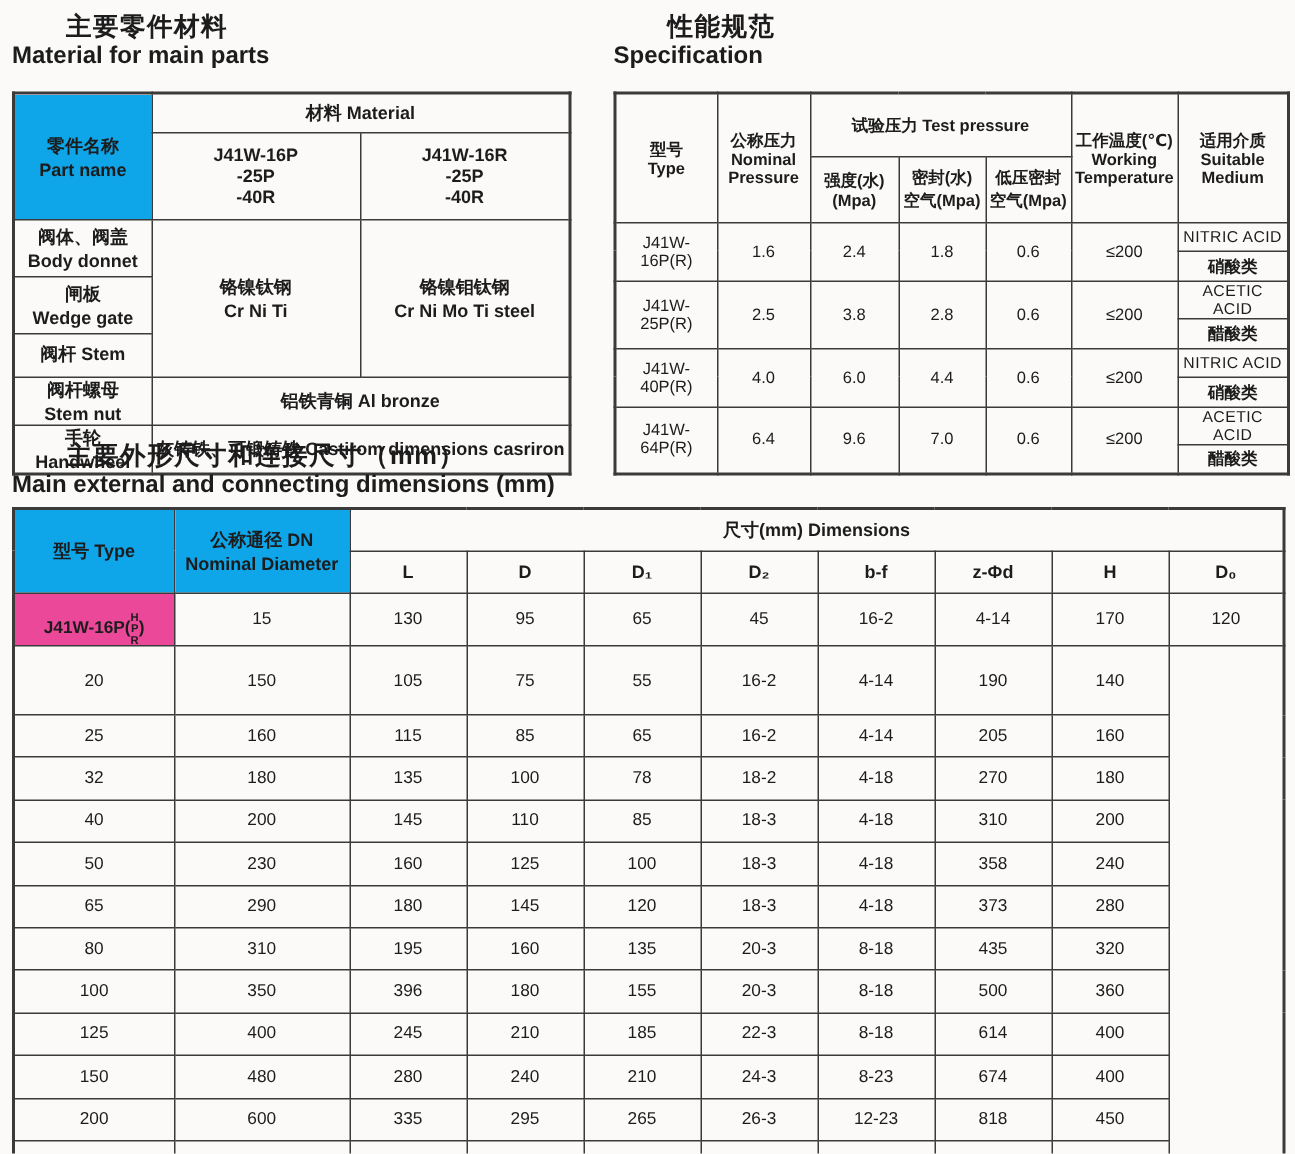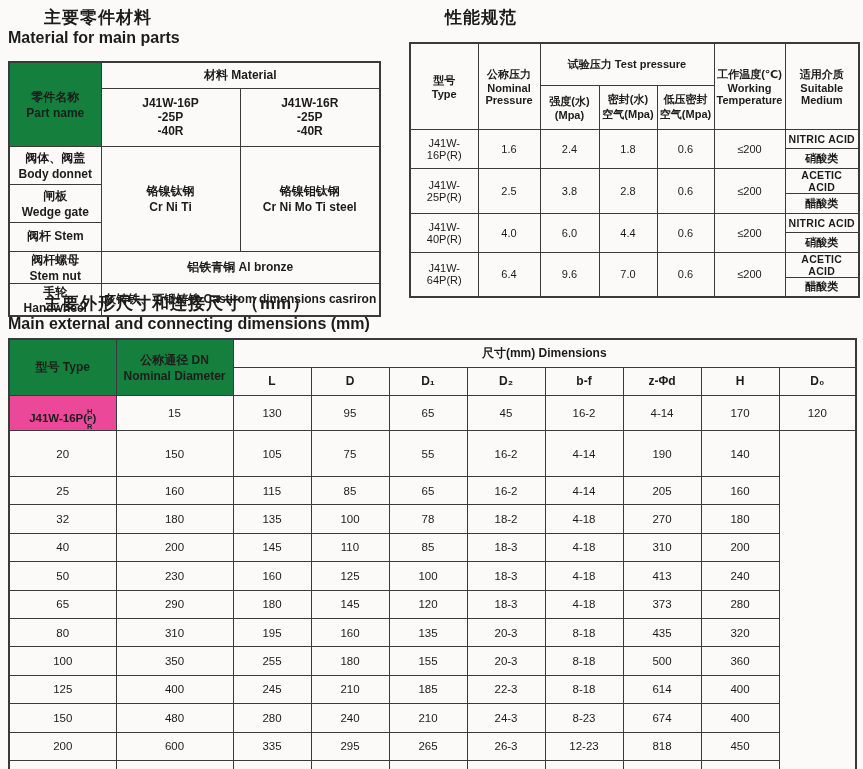--- a/index.html
+++ b/index.html
@@ -17,33 +17,33 @@
   th, td {
     border: 1px solid #3a3a3a;
     text-align: center;
     vertical-align: middle;
     white-space: pre-line;
     padding: 0 2px;
     overflow: hidden;
     font-weight: 400;
   }
   .hd { font-weight: 700; margin-top: 12px; }
-  .blue { background: #15803d; }
+  .blue { background: #0ea5e9; }
 
   
   .materials-table { width: 371px; margin-top: 14px; }
   .materials-table th, .materials-table td { font-size: 12px; }
   .materials-table .lbl, .materials-table .val { font-weight: 700; }
 
   
   .spec-table { width: 449px; margin-top: 14px; }
   .spec-table th { font-size: 11px; font-weight: 700; }
   .spec-table td { font-size: 11px; }
   .spec-table .typ { font-weight: 400; }
-  .spec-table .med-en { font-size: 10.5px; font-weight: 700; letter-spacing: 0.3px; }
+  .spec-table .med-en { font-size: 10.5px; font-weight: 400; letter-spacing: 0.3px; }
   .spec-table .med-zh { font-size: 11px; font-weight: 700; }
 
   
   .dims-table { width: 847px; margin-top: 5px; }
   .dims-table th { font-size: 12px; font-weight: 700; }
   .dims-table td { font-size: 11.5px; }
   .type-cell { font-size: 12.5px; font-weight: 700; background: #ec4899; }
   .stack { display: inline-flex; flex-direction: column; vertical-align: middle; font-size: 7.5px; line-height: 7.5px; font-weight: 700; }
 </style>
 </head>
@@ -97,20 +97,21 @@
         <td class="lbl">手轮
 Handwheel</td>
         <td colspan="2" class="val">灰铸铁、可锻铸铁  Castirom dimensions casriron</td>
       </tr>
     </tbody>
   </table>
 </div>
 
 <div class="section" style="left:409px; top:7px; width:388px">
   <div class="title-zh">性能规范</div>
+  <div class="title-en">Specification</div>
 
   <table class="spec-table">
     <colgroup>
       <col style="width:68px">
         <col style="width:62px">
         <col style="width:59px">
         <col style="width:58px">
       <col style="width:57px">
         <col style="width:71px">
         <col style="width:74px">
@@ -296,21 +297,21 @@
   </tr>
 
   <tr style="height:28.4px">
     <td>50</td>
     <td>230</td>
     <td>160</td>
     <td>125</td>
     <td>100</td>
     <td>18-3</td>
     <td>4-18</td>
-    <td>413</td>
+    <td>358</td>
     <td>240</td>
   </tr>
 
   <tr style="height:28.4px">
     <td>65</td>
     <td>290</td>
     <td>180</td>
     <td>145</td>
     <td>120</td>
     <td>18-3</td>
@@ -327,21 +328,21 @@
     <td>135</td>
     <td>20-3</td>
     <td>8-18</td>
     <td>435</td>
     <td>320</td>
   </tr>
 
   <tr style="height:28.4px">
     <td>100</td>
     <td>350</td>
-    <td>255</td>
+    <td>396</td>
     <td>180</td>
     <td>155</td>
     <td>20-3</td>
     <td>8-18</td>
     <td>500</td>
     <td>360</td>
   </tr>
 
   <tr style="height:28.4px">
     <td>125</td>

